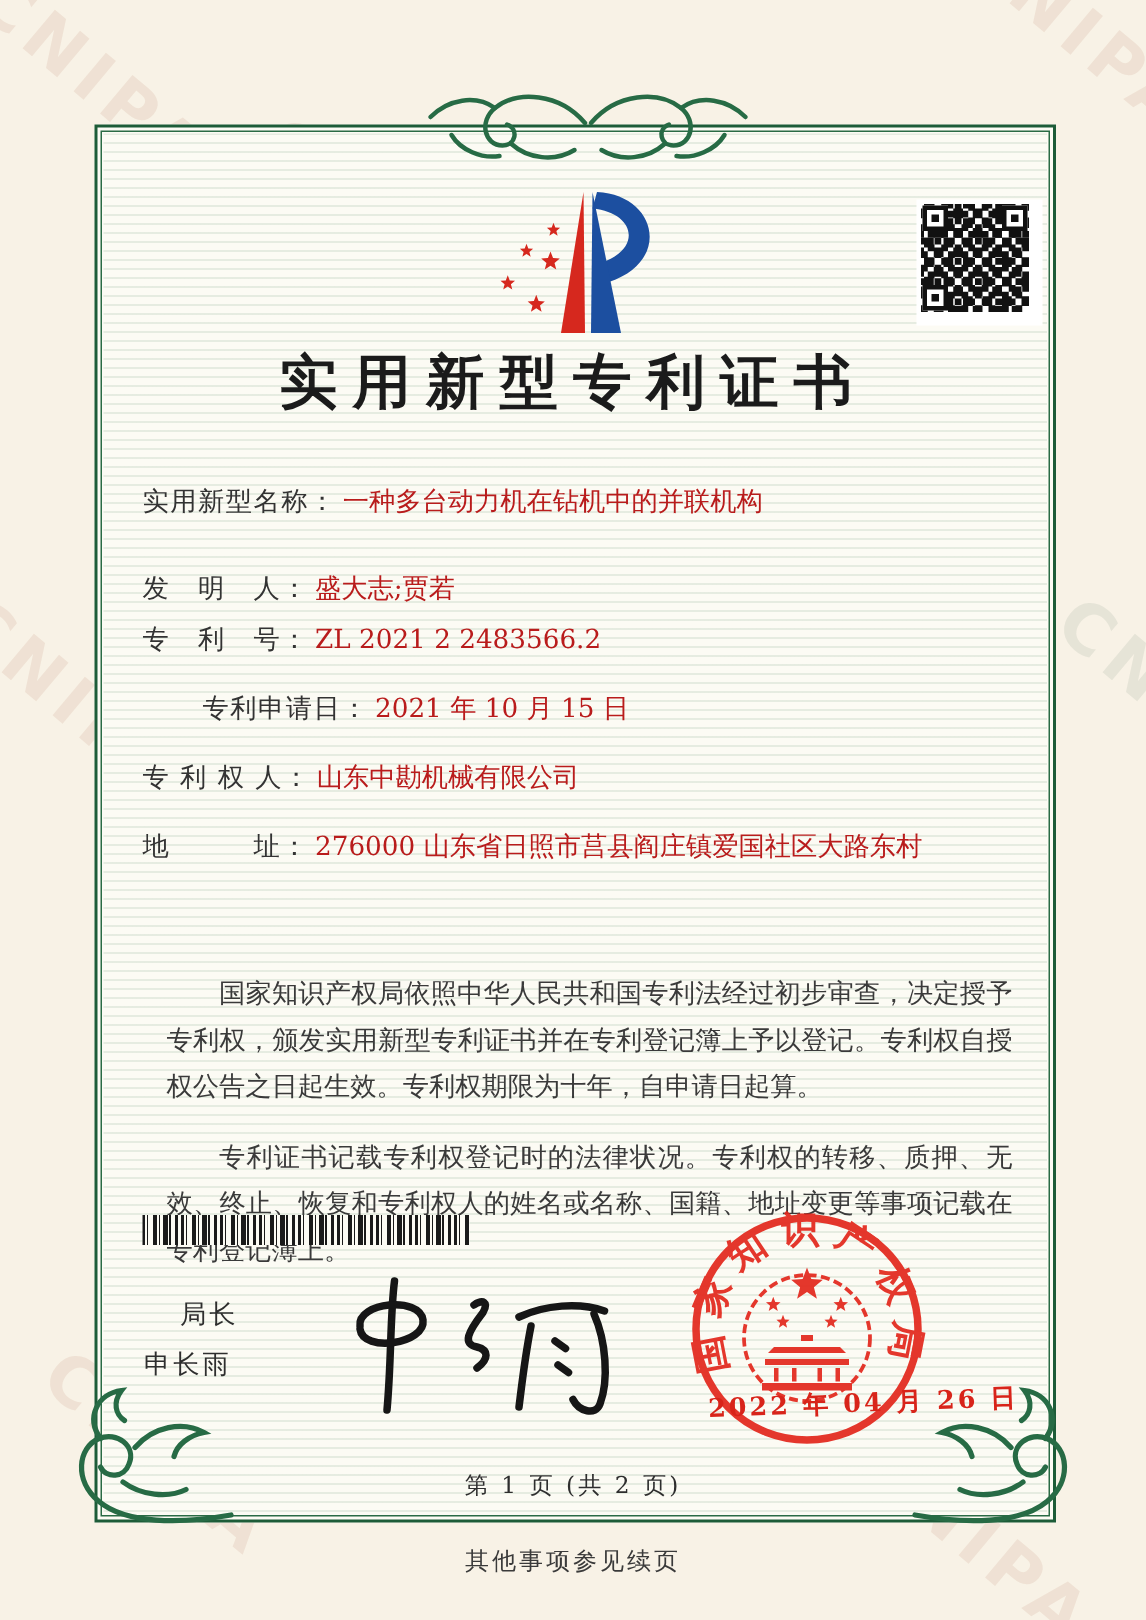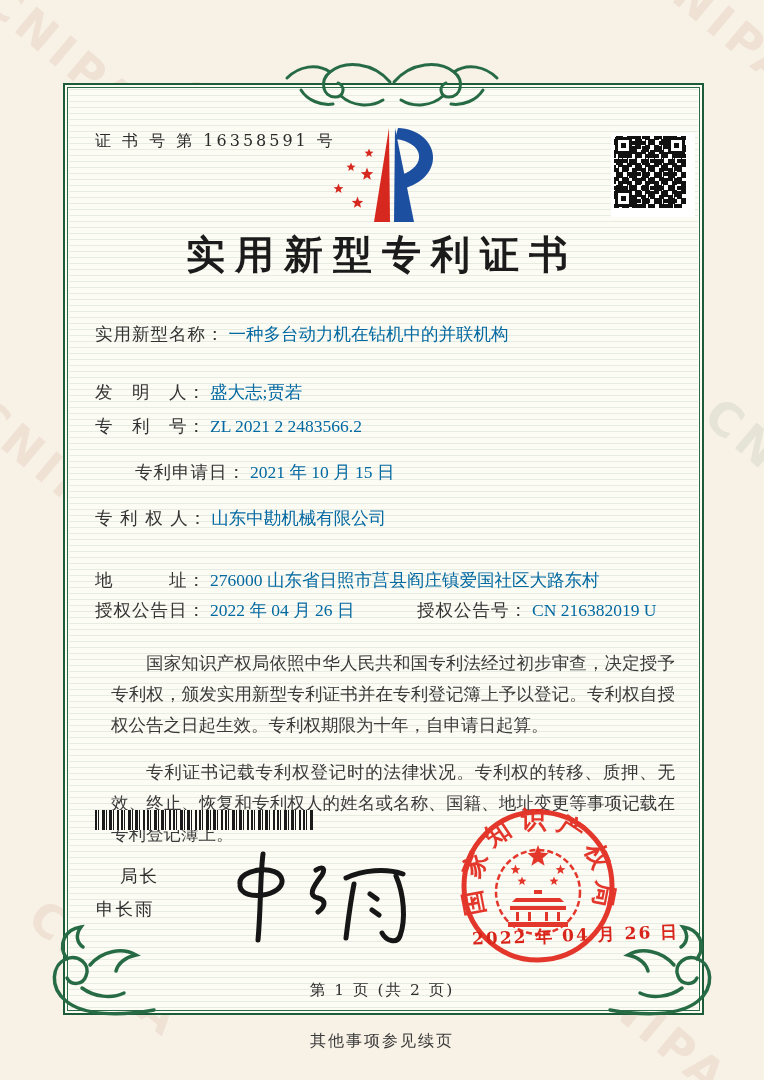--- a/index.html
+++ b/index.html
@@ -32,21 +32,21 @@
   .finder{position:absolute;width:17px;height:17px;border:3px solid #111;background:#fff;box-sizing:border-box;}
   .finder::after{content:"";position:absolute;left:3px;top:3px;width:5px;height:5px;background:#111;}
   .finder.tl{left:1px;top:1px;} .finder.tr{right:1px;top:1px;} .finder.bl{left:1px;bottom:1px;}
 
   .title{position:absolute;left:0;top:228px;width:764px;text-align:center;
          font-size:39px;font-weight:700;letter-spacing:10px;color:#1b1b1b;}
 
   
   .row{position:absolute;left:95px;width:600px;font-size:17.5px;color:#333;white-space:nowrap;}
   .row .lbl{letter-spacing:1px;}
-  .row .val{margin-left:4px;color:#0369a1;font-family:Liberation Serif, serif;}
+  .row .val{margin-left:4px;color:#b91c1c;}
   .pairB{position:absolute;left:322px;top:0;}
 
   
   .body-text{position:absolute;left:94px;top:631px;width:598px;font-size:17.5px;line-height:1.76;
              color:#3a3a3a;text-align:justify;}
   .body-text p{margin:17px;text-indent:2em;}
 
   .barcode{position:absolute;left:95px;top:810px;width:218px;height:20px;
       background:repeating-linear-gradient(90deg,
         #1a1a1a 0 2px,#fcfbf4 2px 3px,#1a1a1a 3px 4px,#fcfbf4 4px 7px,
@@ -109,21 +109,20 @@
   </svg>
   <svg class="orn" style="left:603px;top:922px;transform:scaleX(-1);" width="125" height="100" viewBox="0 0 125 100">
     <g fill="none" stroke="#276b45" stroke-width="3.5" stroke-linecap="round">
       <path d="M118,88 C84,94 48,94 30,79 C13,65 16,43 30,37 C42,32 55,42 50,54 C47,63 35,64 31,56"></path>
       <path d="M31,37 C21,23 29,7 45,5 C39,13 41,21 47,25"></path>
       <path d="M54,43 C66,29 86,25 100,33 C90,35 82,41 80,49"></path>
       <path d="M46,66 C58,75 76,77 88,71"></path>
     </g>
   </svg>
 
-  <div class="cert-no">证 书 号 第 16358591 号</div>
 
   <svg class="logo" viewBox="0 0 150 108">
     <defs>
       <symbol id="star" viewBox="0 0 24 24">
         <path d="M12 1 L14.9 8.6 L22.6 9.2 L16.6 14.2 L18.6 21.8 L12 17.4 L5.4 21.8 L7.4 14.2 L1.4 9.2 L9.1 8.6 Z"></path>
       </symbol>
     </defs>
     <path d="M80,6 C120,8 130,52 88,66 L83,53 C110,44 106,20 77,17 Z" fill="#1c4fa0"></path>
     <polygon points="71,6 56,100 72,100" fill="#d6281e"></polygon>
     <polygon points="77,6 76,100 96,100" fill="#1c4fa0"></polygon>
@@ -154,30 +153,22 @@
   </div>
   <div class="row" style="top:414px;">
     <span class="lbl">专　利　号：</span><span class="val">ZL 2021 2 2483566.2</span>
   </div>
   <div class="row" style="top:460px;margin-left:40px;">
     <span class="lbl">专利申请日：</span><span class="val">2021 年 10 月 15 日</span>
   </div>
   <div class="row" style="top:506px;">
     <span class="lbl">专 利 权 人：</span><span class="val">山东中勘机械有限公司</span>
   </div>
-  <div class="row" style="top:552px;margin-top:16px;">
+  <div class="row" style="top:552px;">
     <span class="lbl">地　　　址：</span><span class="val">276000 山东省日照市莒县阎庄镇爱国社区大路东村</span>
-  </div>
-  <div class="row" style="top:598px;">
-    <span>
-      <span class="lbl">授权公告日：</span><span class="val">2022 年 04 月 26 日</span>
-    </span>
-    <span class="pairB">
-      <span class="lbl">授权公告号：</span><span class="val">CN 216382019 U</span>
-    </span>
   </div>
 
   <div class="body-text">
     <p>国家知识产权局依照中华人民共和国专利法经过初步审查，决定授予专利权，颁发实用新型专利证书并在专利登记簿上予以登记。专利权自授权公告之日起生效。专利权期限为十年，自申请日起算。</p>
     <p>专利证书记载专利权登记时的法律状况。专利权的转移、质押、无效、终止、恢复和专利权人的姓名或名称、国籍、地址变更等事项记载在专利登记簿上。</p>
   </div>
 
   <div class="barcode"></div>
 
   <div class="director-title">局长</div>

